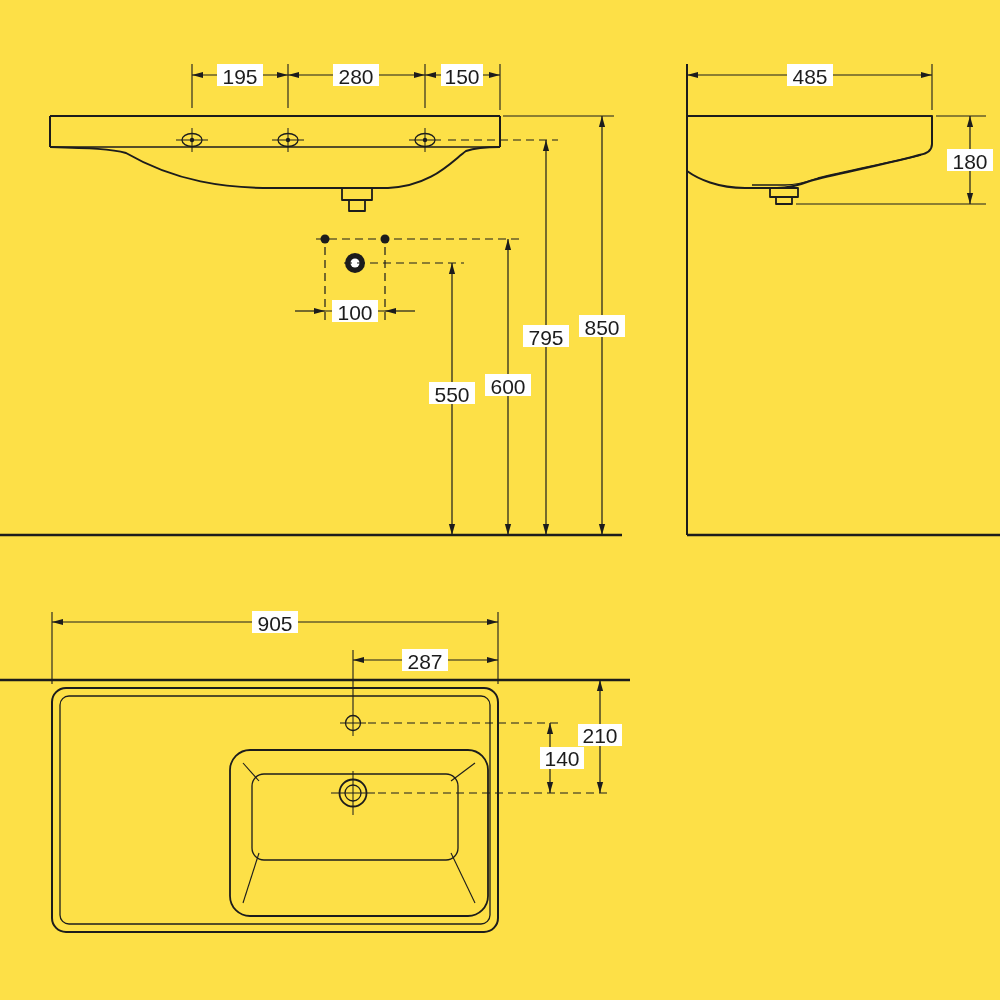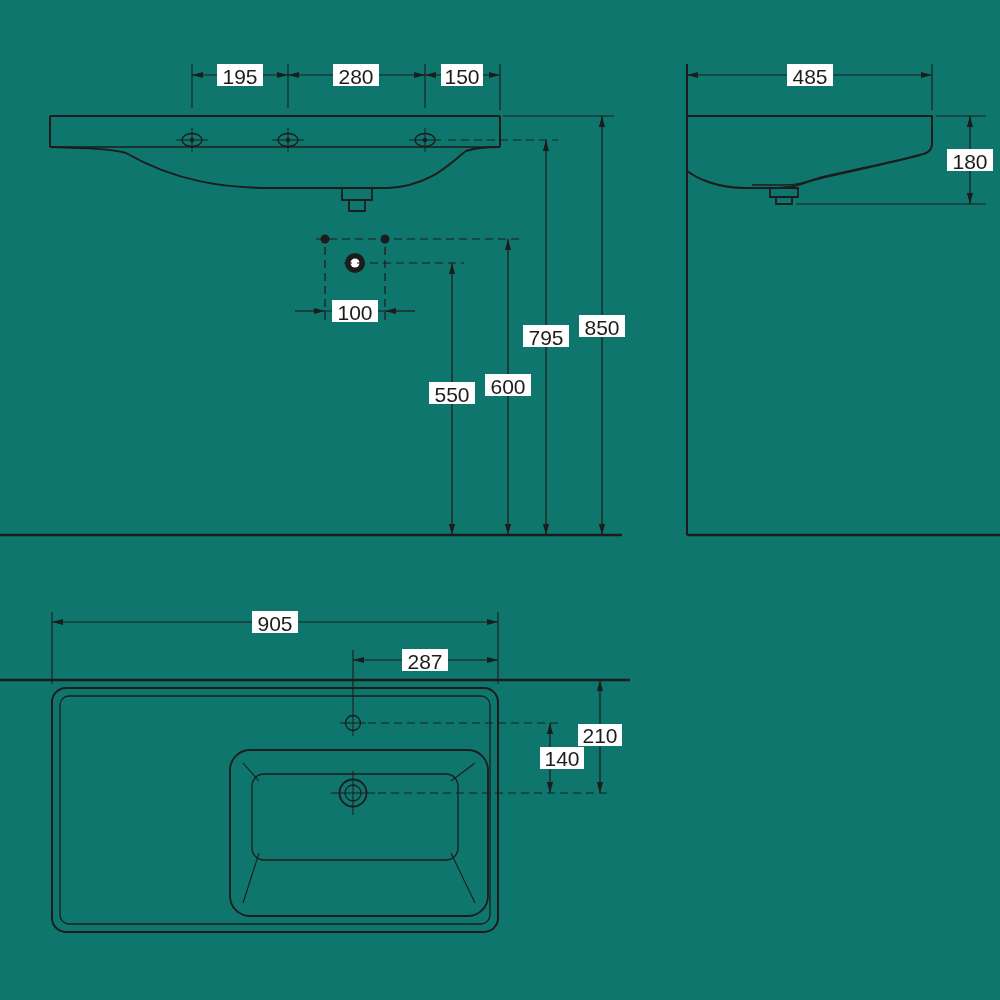--- a/index.html
+++ b/index.html
@@ -1,16 +1,16 @@
 <!DOCTYPE html>
 <html><head>
 <meta charset="utf-8">
 <style>
   html,body{margin:0;padding:0;background:#ffffff;}
-  .stage{position:relative;width:1000px;height:1000px;background:#0f766e;overflow:hidden;}
+  .stage{position:relative;width:1000px;height:1000px;background:#fde047;overflow:hidden;}
   svg{display:block;}
   .ln{stroke:#1c1c1c;fill:none;stroke-linecap:butt;stroke-linejoin:round;}
   .w2{stroke-width:2;}
   .w24{stroke-width:2.4;}
   .w18{stroke-width:1.8;}
   .w13{stroke-width:1.3;}
   .w11{stroke-width:1.1;}
   .w10{stroke-width:1;}
   .dim{stroke-width:1.2;}
   .dash{stroke-width:1.2;stroke-dasharray:8 5;}

